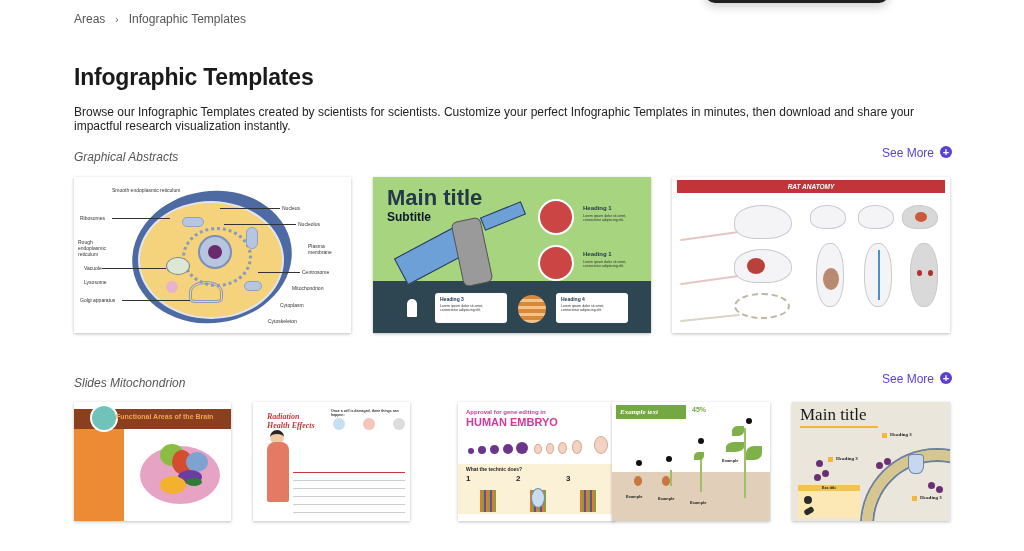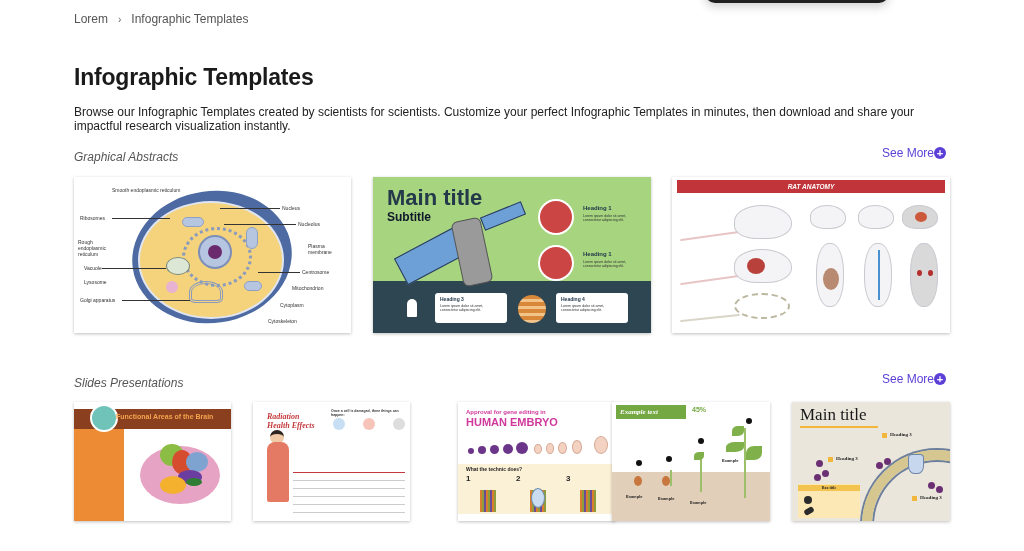--- a/index.html
+++ b/index.html
@@ -13,21 +13,21 @@
   }
 
   .breadcrumb { position: absolute; left: 74px; top: 12px; font-size: 12px; color: #555; display: flex; align-items: center; gap: 10px; }
   .breadcrumb a { color: #555; text-decoration: none; }
   .breadcrumb .sep { font-size: 10px; color: #666; }
 
   .page-title { position: absolute; left: 74px; top: 64px; font-size: 23px; font-weight: bold; color: #1a1a1a; letter-spacing: -0.2px; }
   .page-desc { position: absolute; left: 74px; top: 105px; width: 880px; font-size: 12px; line-height: 14px; color: #222; }
 
   .section-label { position: absolute; left: 74px; font-size: 12px; color: #555; font-style: italic; }
-  .see-more { position: absolute; display: flex; align-items: center; font-size: 12px; color: #5b3fd6; cursor: pointer; }
+  .see-more { position: absolute; display: flex; gap: 6px; font-size: 12px; color: #5b3fd6; cursor: pointer; }
   .plus { width: 12px; height: 12px; border-radius: 50%; background: #5b3fd6; color: #fff; font-size: 11px; line-height: 12px; text-align: center; font-weight: bold; }
 
   .card { position: absolute; background: #fff; box-shadow: 0 1px 3px rgba(0,0,0,0.25); overflow: hidden; cursor: pointer; }
 
   
   .cell-bg { position: absolute; inset: 0; background: #fff; }
   .cell-outer { position: absolute; left: 58px; top: 14px; width: 160px; height: 132px; border-radius: 50%; background: #4d6aa3; transform: rotate(-8deg); }
   .cell-inner { position: absolute; left: 64px; top: 24px; width: 146px; height: 118px; border-radius: 50%; background: #f5d37d; border: 2px solid #dfe5f1; }
   .nucleus { position: absolute; left: 124px; top: 58px; width: 34px; height: 34px; border-radius: 50%; background: #b7c6e0; border: 2px solid #7d8fb8; }
   .nucleolus { position: absolute; left: 134px; top: 68px; width: 14px; height: 14px; border-radius: 50%; background: #6b2a6e; }
@@ -91,21 +91,21 @@
   .membrane { position: absolute; left: 70px; top: 48px; width: 150px; height: 150px; border-radius: 50%; border: 10px solid #d6c68f; box-shadow: inset 0 0 0 2px #6c7f9c, 0 0 0 2px #6c7f9c; }
   .mt-box { position: absolute; left: 6px; top: 82px; width: 62px; height: 34px; background: #fbe8b4; }
   .pdot { position: absolute; width: 7px; height: 7px; border-radius: 50%; background: #6b2f73; }
 </style>
 </head>
 <body>
 
 <div class="top-pill"></div>
 
 <nav class="breadcrumb">
-  <a href="#">Lorem</a>
+  <a href="#">Areas</a>
   <span class="sep">›</span>
   <span>Infographic Templates</span>
 </nav>
 
 <h1 class="page-title">Infographic Templates</h1>
 <p class="page-desc">Browse our Infographic Templates created by scientists for scientists. Customize your perfect Infographic Templates in minutes, then download and share your impactful research visualization instantly.</p>
 
 <div class="section-label" style="top:150px;">Graphical Abstracts</div>
 <div class="see-more" style="left:882px; top:146px;">
   <span>See More</span>
@@ -190,21 +190,21 @@
   </div>
   <div class="rat" style="left:192px; top:66px; width:28px; height:64px; border-radius:45%;">
     <div style="position:absolute; left:13px; top:6px; width:2px; height:50px; background:#4a8fd0;"></div>
   </div>
   <div class="rat" style="left:238px; top:66px; width:28px; height:64px; border-radius:45%; background:#d9d9d9;">
     <div style="position:absolute; left:6px; top:26px; width:5px; height:6px; border-radius:50%; background:#b52f2f;"></div>
     <div style="position:absolute; left:17px; top:26px; width:5px; height:6px; border-radius:50%; background:#b52f2f;"></div>
   </div>
 </div>
 
-<div class="section-label" style="top:376px;">Slides Presentations</div>
+<div class="section-label" style="top:376px;">Slides Mitochondrion</div>
 <div class="see-more" style="left:882px; top:372px;">
   <span>See More</span>
   <span class="plus">+</span>
 </div>
 
 <div class="card" style="left:74px; top:402px; width:157px; height:119px;">
   <div class="brain-head"></div>
   <div class="brain-side"></div>
   <div class="brain-icon"></div>
   <div class="brain-title">Functional Areas of the Brain</div>

